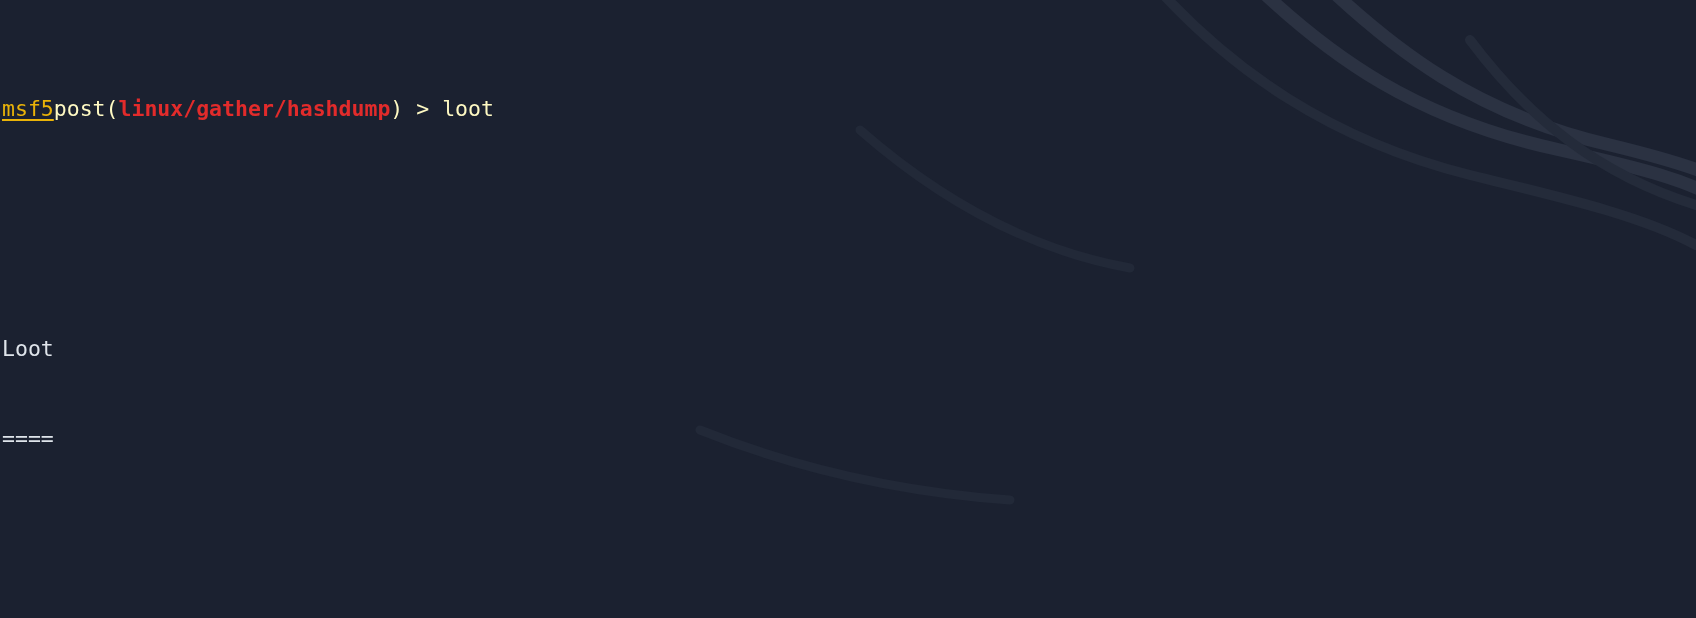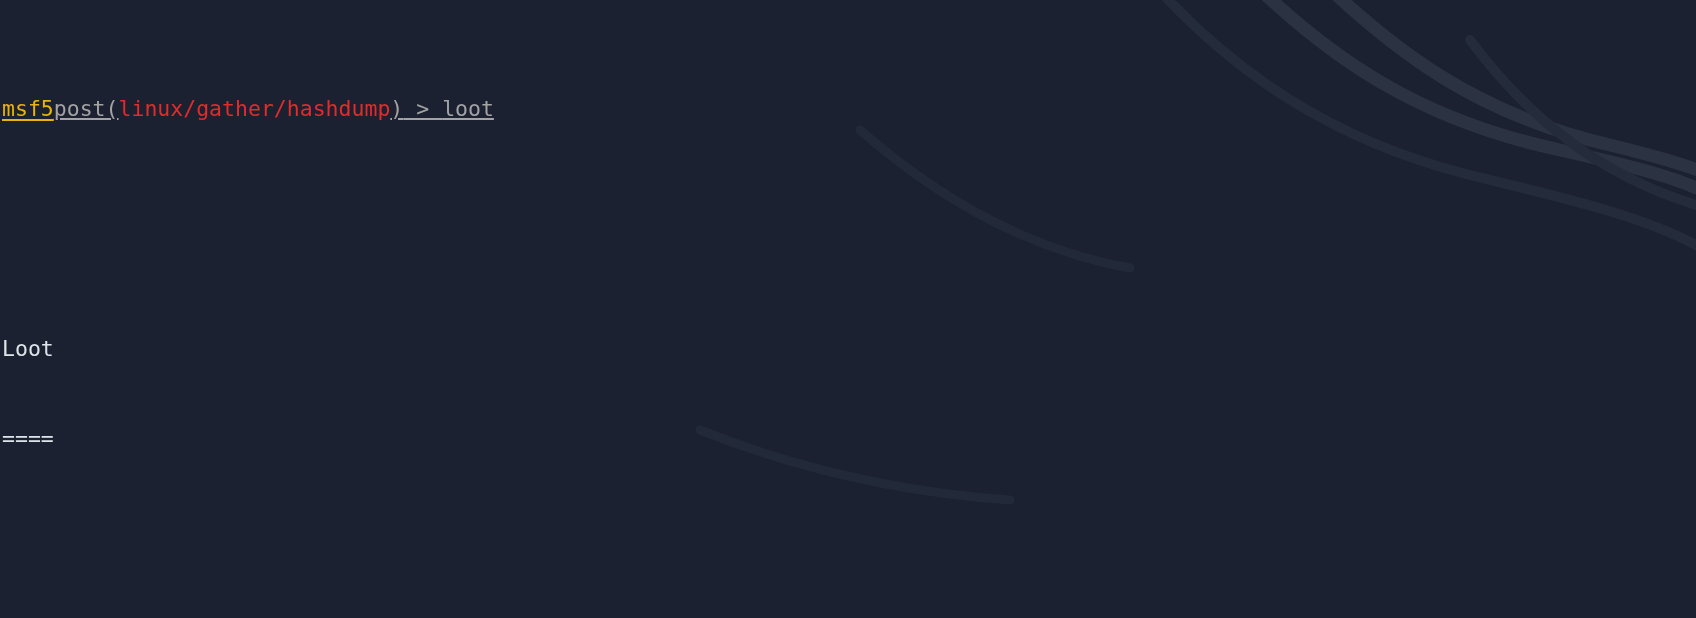--- a/index.html
+++ b/index.html
@@ -43,22 +43,22 @@
     -webkit-font-smoothing: antialiased;
   }
 
   .line {
     height: 30px;
     white-space: pre;
   }
 
   .blank { height: 30px; }
 
-  .red   { color: #e22b2b; font-weight: normal; }
-  .plain { color: #a3a3a3; text-decoration: underline; }
+  .red   { color: #e22b2b; font-weight: bold; }
+  .plain { color: #fef9c3; }
   .msf   { color: #eab308; text-decoration: underline; text-underline-offset: 3px; }
 </style>
 </head>
 <body>
 
 <div id="terminal">
 
   <svg class="swoosh-layer" width="1696" height="618" viewBox="0 0 1696 618" aria-hidden="true">
     <g fill="none" stroke="#2b3242" stroke-width="13" stroke-linecap="round">
       <path d="M1240 -30 C1330 60, 1420 120, 1560 150 C1640 168, 1690 180, 1730 205"></path>

